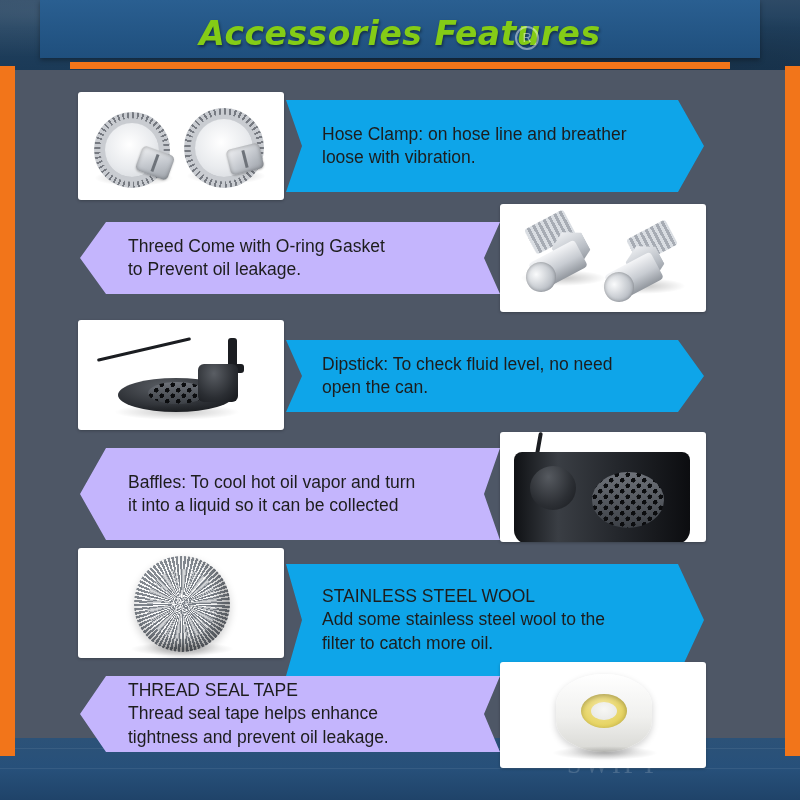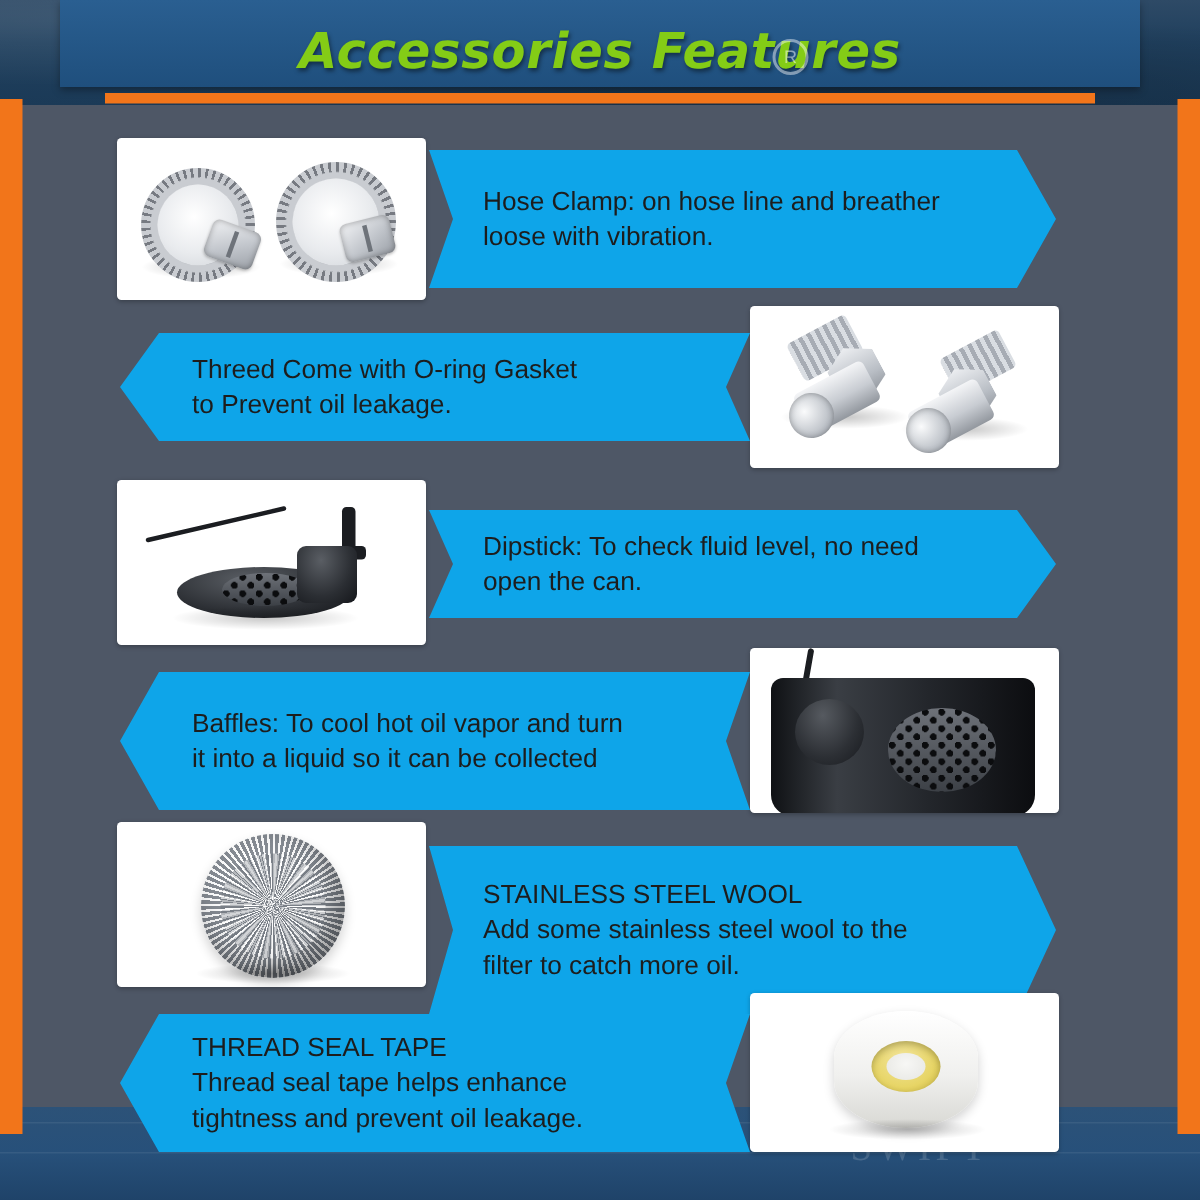--- a/index.html
+++ b/index.html
@@ -98,21 +98,21 @@
   
   .callout {
     position: absolute;
     display: flex; align-items: center;
     color: #1d1d1d;
     font-size: 17.5px;
     line-height: 1.32;
   }
   .callout .txt { position: relative; z-index: 2; }
   .callout.white { background: #0ea5e9; }
-  .callout.orange { background: #0ea5e9; }
+  .callout.orange { background: #c4b5fd; }
 
   
   .arrow-right {
     clip-path: polygon(0 0, calc(100% - 26px) 0, 100% 50%, calc(100% - 26px) 100%, 0 100%, 16px 50%);
   }
   
   .arrow-left {
     clip-path: polygon(26px 0, 100% 0, calc(100% - 16px) 50%, 100% 100%, 26px 100%, 0 50%);
   }
 
@@ -136,21 +136,21 @@
   
   #r4-photo { left: 500px; top: 432px; width: 206px; height: 110px; }
   #r4-call { left: 80px; top: 448px; width: 420px; height: 92px; }
 
   
   #r5-photo { left: 78px; top: 548px; width: 206px; height: 110px; }
   #r5-call { left: 286px; top: 564px; width: 418px; height: 112px; }
 
   
   #r6-photo { left: 500px; top: 662px; width: 206px; height: 106px; }
-  #r6-call { left: 80px; top: 676px; width: 420px; height: 92px; }
+  #r6-call { left: 80px; top: 676px; width: 420px; height: 76px; }
 
   
   .clamp { position:absolute; border-radius:50%; }
   .clamp .band {
     position:absolute; inset:0; border-radius:50%;
     border: 11px solid #c9ccd1;
     background: radial-gradient(circle at 35% 30%, #f2f3f5, #b9bdc3 70%, #8f949b);
     box-shadow: inset 0 0 5px rgba(0,0,0,.3);
   }
   .clamp .ticks {

